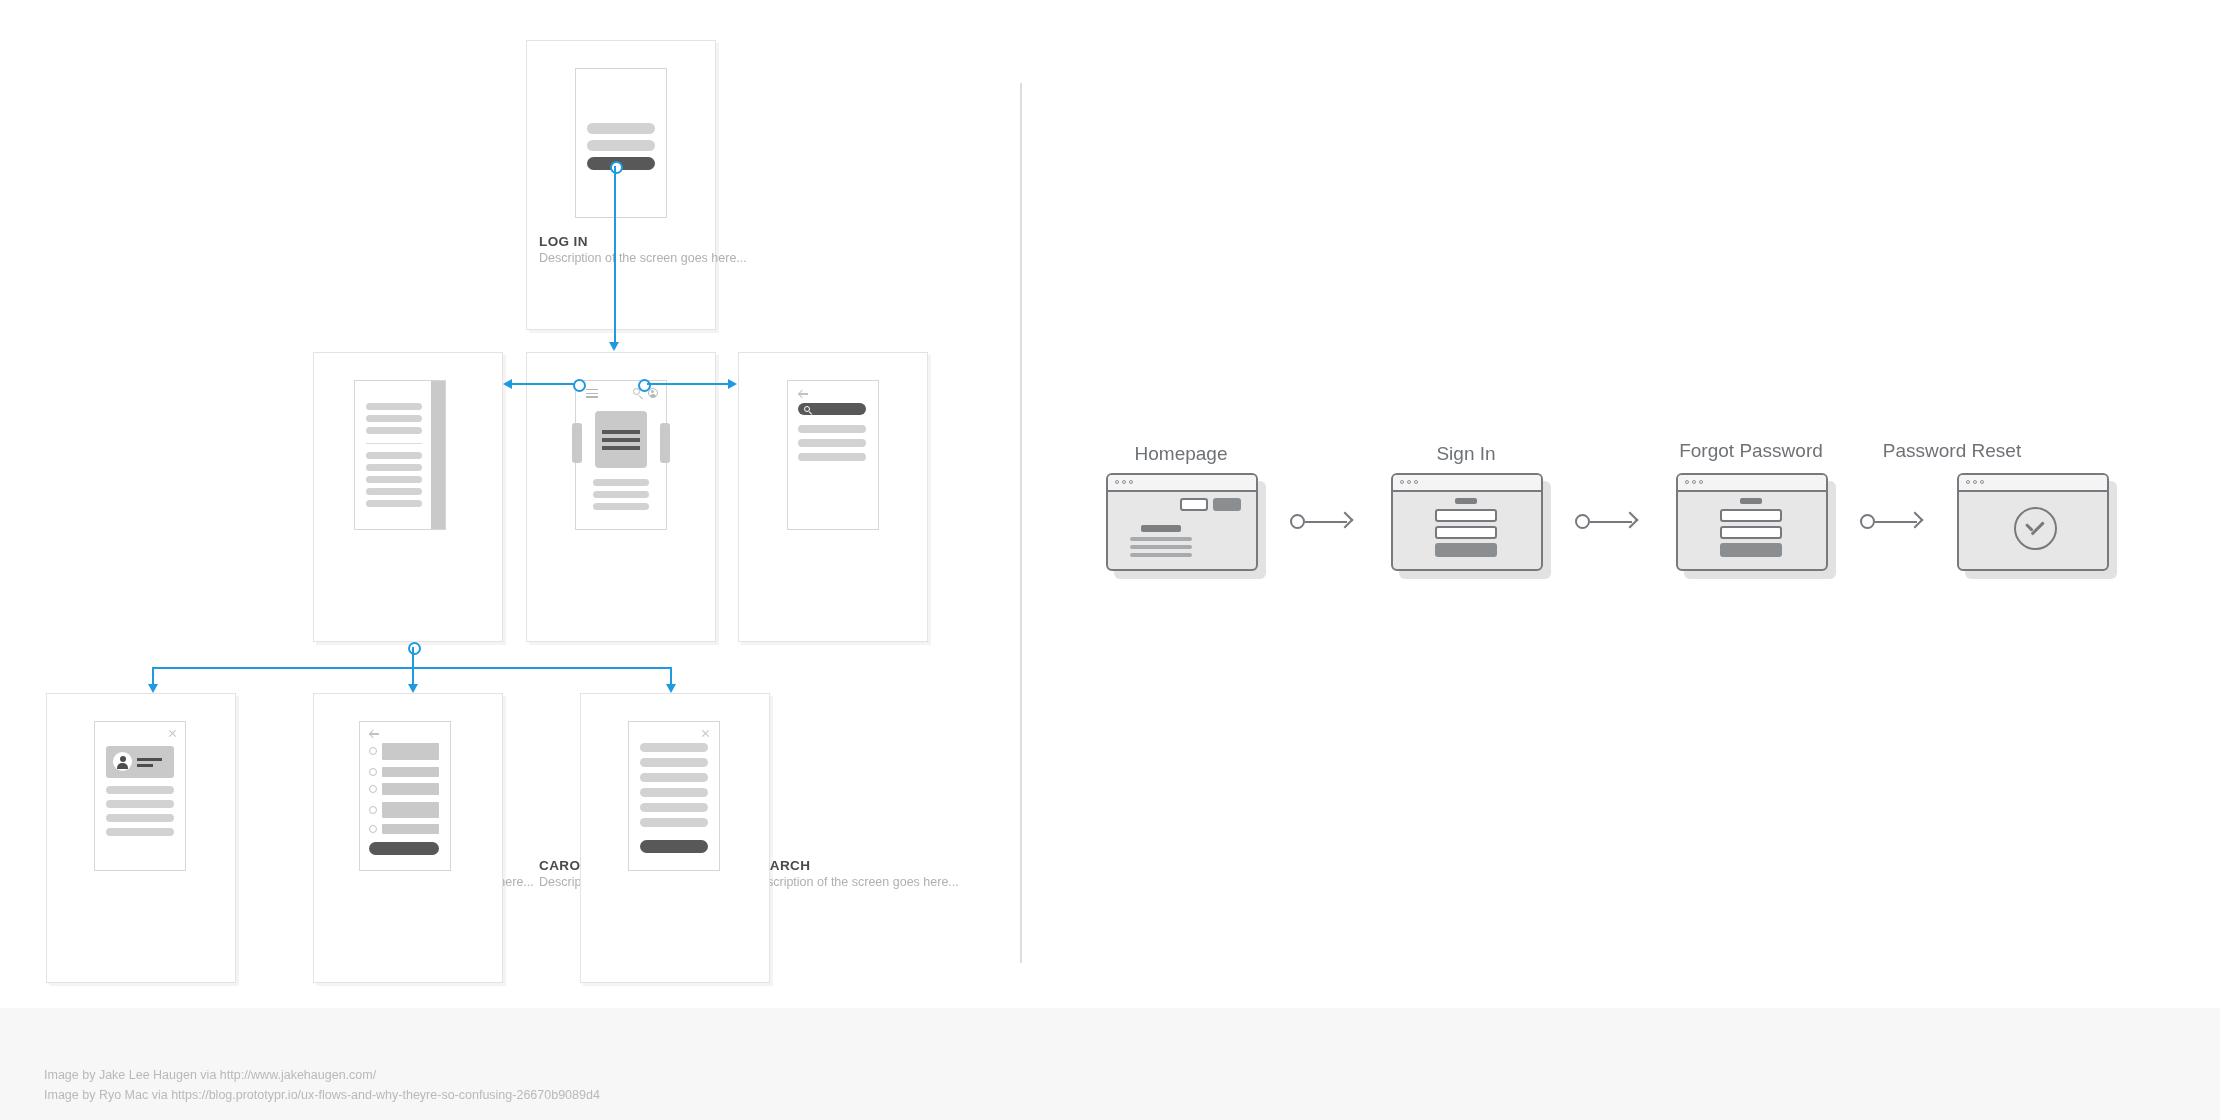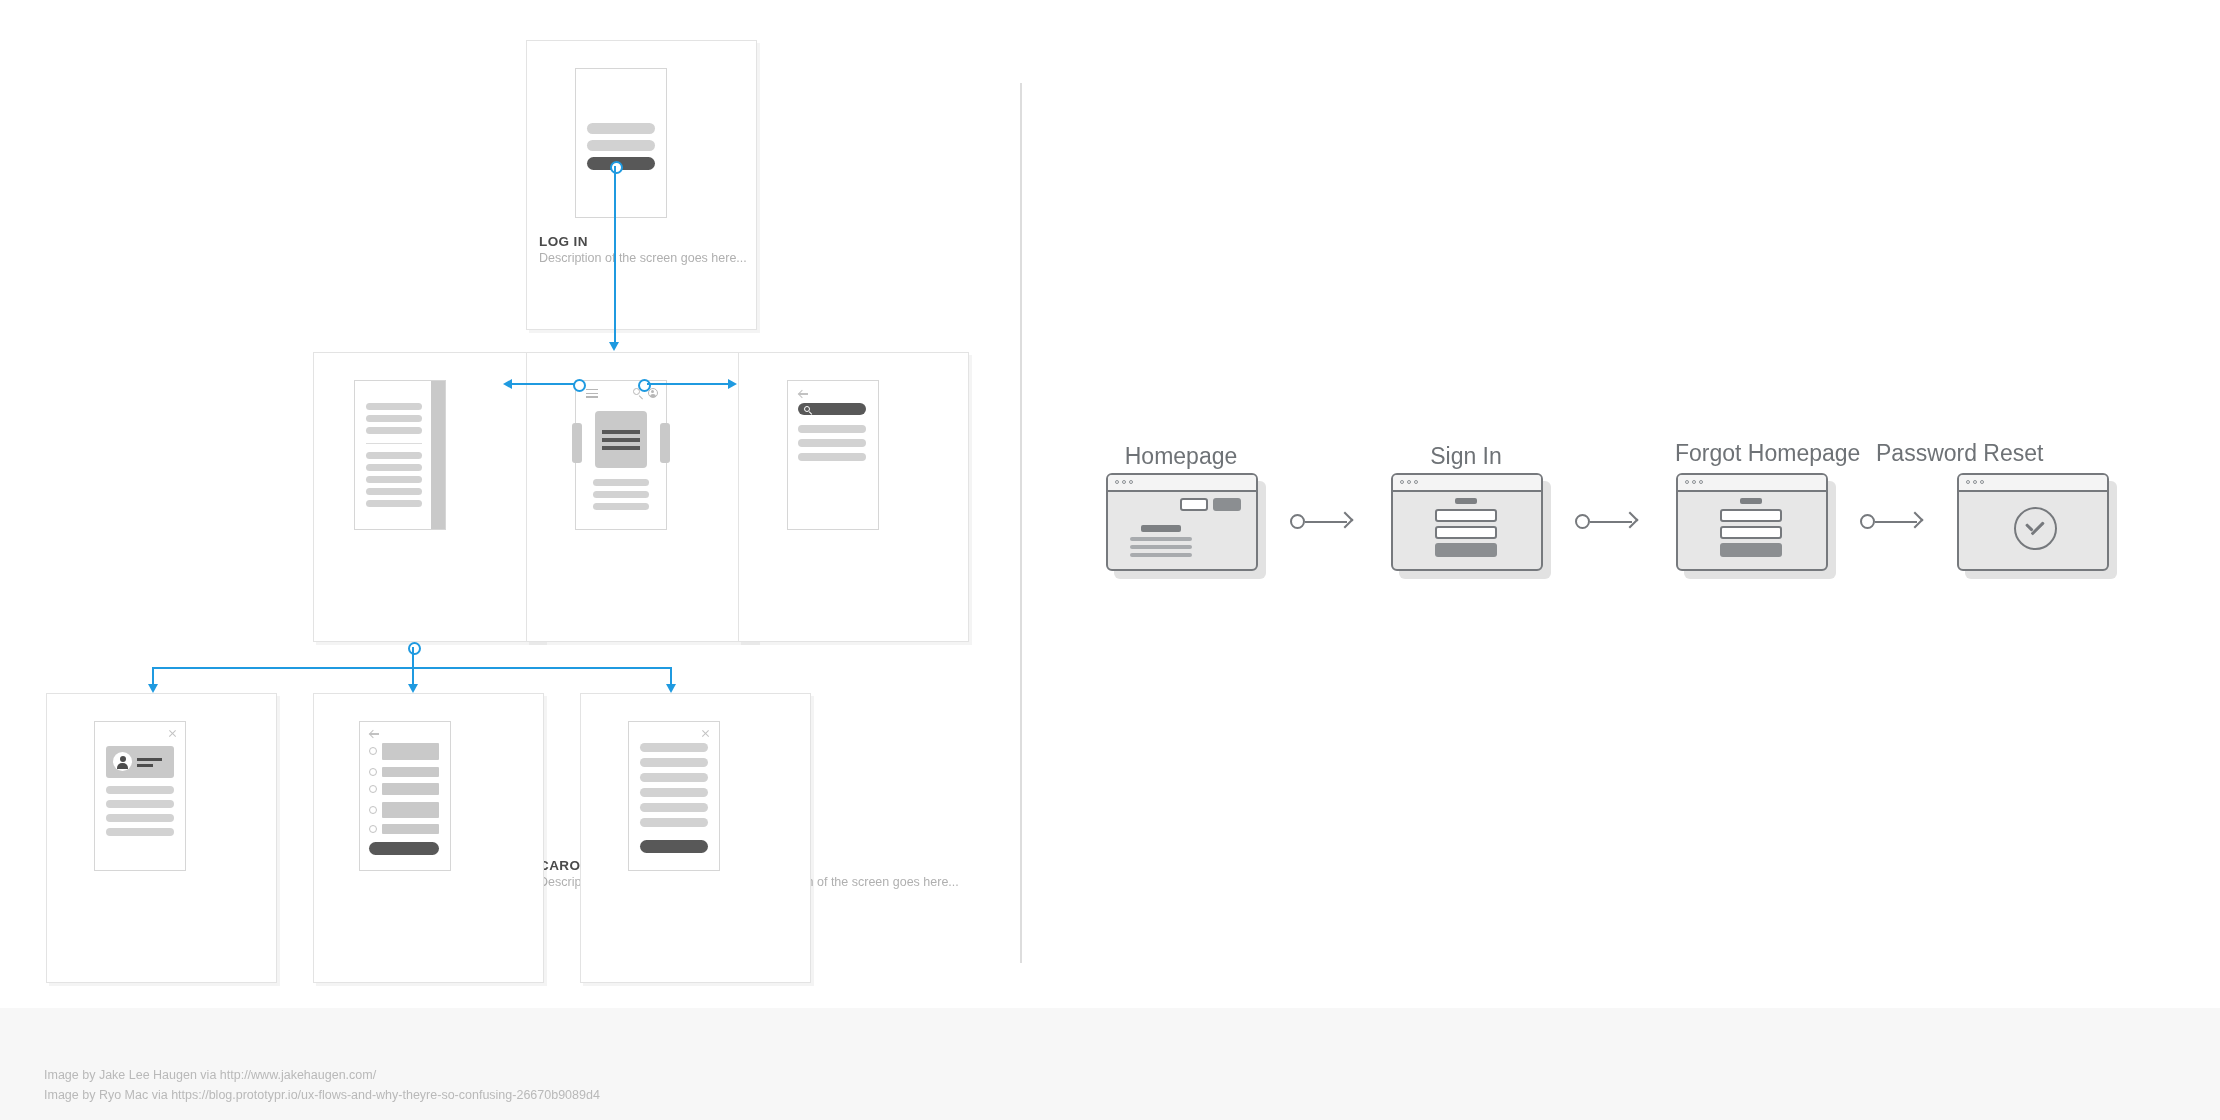--- a/index.html
+++ b/index.html
@@ -6,21 +6,21 @@
   body{
     width:2220px;height:1120px;
     background:#ffffff;
     font-family:"Liberation Sans", sans-serif;
     overflow:hidden;position:relative;
   }
   .stage{position:absolute;inset:0;}
 
   
   .card{position:absolute;background:#ffffff;border:1px solid #e3e3e3;
-        box-shadow:3px 3px 0 0 rgba(0,0,0,0.045);padding-left:41px;}
+        box-shadow:3px 3px 0 0 rgba(0,0,0,0.045);}
   .card .wire{position:absolute;background:#ffffff;border:1px solid #d6d6d6;}
   .card .title{position:absolute;font-size:13.5px;font-weight:700;color:#4a4a4a;
                letter-spacing:.4px;white-space:nowrap;}
   .card .desc{position:absolute;font-size:12.5px;color:#b0b0b0;white-space:nowrap;}
 
   .bar{position:absolute;background:#d2d2d2;border-radius:20px;}
   .bar.dark{background:#585858;}
   .sq{position:absolute;background:#c9c9c9;}
   .rule{position:absolute;background:#dcdcdc;height:1px;}
 
@@ -34,21 +34,21 @@
   .arw.down{border-left:5px solid transparent;border-right:5px solid transparent;
             border-top:9px solid #1f9ae0;}
   .arw.left{border-top:5px solid transparent;border-bottom:5px solid transparent;
             border-right:9px solid #1f9ae0;}
   .arw.right{border-top:5px solid transparent;border-bottom:5px solid transparent;
              border-left:9px solid #1f9ae0;}
 
   .divider{position:absolute;width:2px;background:#dddddd;}
 
   
-  .flowlabel{position:absolute;font-size:23px;color:#6e7276;white-space:nowrap;
+  .flowlabel{position:absolute;font-size:19px;color:#6e7276;white-space:nowrap;
              text-align:center;}
   .browser{position:absolute;border:2.5px solid #76797d;border-radius:6px;
            background:#e7e7e7;box-shadow:8px 8px 0 0 #e2e2e2;overflow:hidden;}
   .browser .bchrome{position:absolute;left:0;right:0;top:0;height:15px;
                     background:#f4f4f4;border-bottom:2px solid #76797d;}
   .browser .bdot{position:absolute;top:5px;width:4px;height:4px;border-radius:50%;
                  border:1px solid #8d9195;box-sizing:border-box;}
   .bbox{position:absolute;box-sizing:border-box;}
   .bbox.white{background:#ffffff;border:2px solid #76797d;border-radius:3px;}
   .bbox.grey{background:#8b8e91;border-radius:3px;}
@@ -274,21 +274,21 @@
     <div class="bbox white" style="left:42px;top:51px;width:62px;height:13px;"></div>
     <div class="bbox grey" style="left:42px;top:68px;width:62px;height:14px;"></div>
   </div>
 
   <div class="conn" style="left:1575px;top:505px;width:65px;height:34px;">
     <div class="circ"></div>
     <div class="shaft" style="width:42px;"></div>
     <div class="head" style="left:49px;"></div>
   </div>
 
-  <div class="flowlabel" style="left:1675px;top:440px;width:152px;">Forgot Homepage</div>
+  <div class="flowlabel" style="left:1675px;top:440px;width:152px;">Forgot Password</div>
   <div class="browser" style="left:1676px;top:473px;width:148px;height:94px;">
     <div class="bchrome"></div>
     <div class="bdot" style="left:7px;"></div>
     <div class="bdot" style="left:14px;"></div>
     <div class="bdot" style="left:21px;"></div>
     <div class="bbox dgrey" style="left:62px;top:23px;width:22px;height:6px;"></div>
     <div class="bbox white" style="left:42px;top:34px;width:62px;height:13px;"></div>
     <div class="bbox white" style="left:42px;top:51px;width:62px;height:13px;"></div>
     <div class="bbox grey" style="left:42px;top:68px;width:62px;height:14px;"></div>
   </div>

